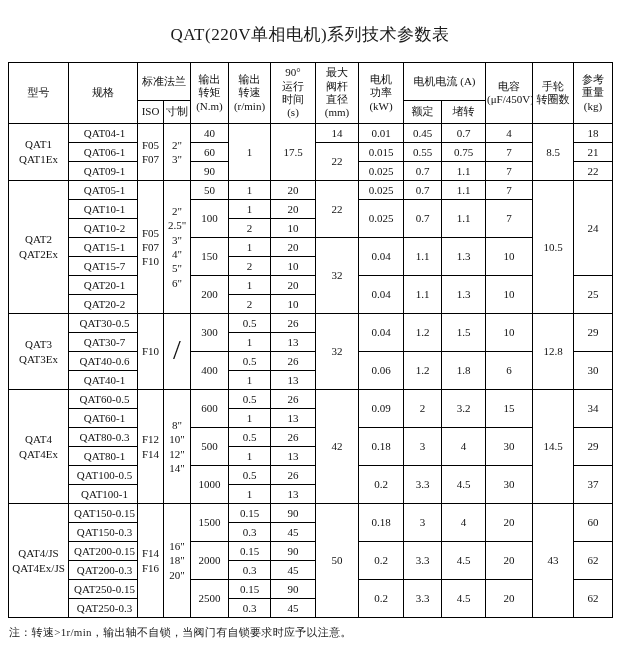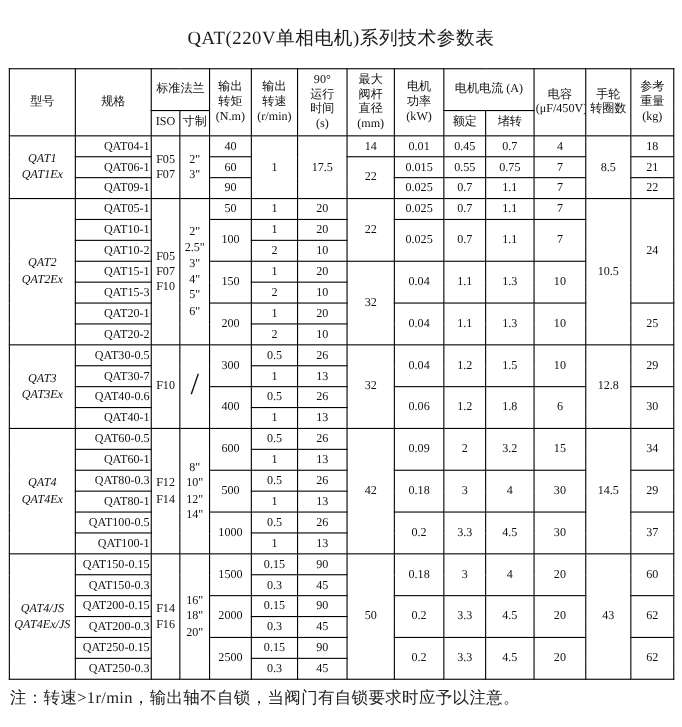--- a/index.html
+++ b/index.html
@@ -34,26 +34,26 @@
     white-space:pre-line;
     line-height:1.3;
     padding:0 1px;
     overflow:hidden;
     color:#111111;
   }
   th { line-height:1.22; font-weight:normal; }
   thead tr.hr1 { height:38px; }
   thead tr.hr2 { height:23px; }
   tbody tr { height:19px; }
-  td.spec { text-align:right; padding-left:4px; }
-  td.model { line-height:1.35;font-style:italic; }
+  td.spec { text-align:center; padding-left:4px; }
+  td.model { line-height:1.35; }
   td.slash { font-size:28px; line-height:1; font-weight:300; padding-bottom:3px; }
   .note {
     margin:7px 0 0 9px;
-    font-size:15px;
+    font-size:11px;
     color:#222222;
     letter-spacing:0.3px;
   }
 </style>
 </head>
 <body>
 
 <div class="page">
   <div class="title">QAT(220V单相电机)系列技术参数表</div>
 
@@ -195,21 +195,21 @@
           <td rowspan="2">150</td>
           <td>1</td>
           <td>20</td>
           <td rowspan="4">32</td>
           <td rowspan="2">0.04</td>
           <td rowspan="2">1.1</td>
           <td rowspan="2">1.3</td>
           <td rowspan="2">10</td>
         </tr>
         <tr>
-          <td class="spec">QAT15-3</td>
+          <td class="spec">QAT15-7</td>
           <td>2</td>
           <td>10</td>
         </tr>
         <tr>
           <td class="spec">QAT20-1</td>
           <td rowspan="2">200</td>
           <td>1</td>
           <td>20</td>
           <td rowspan="2">0.04</td>
           <td rowspan="2">1.1</td>

